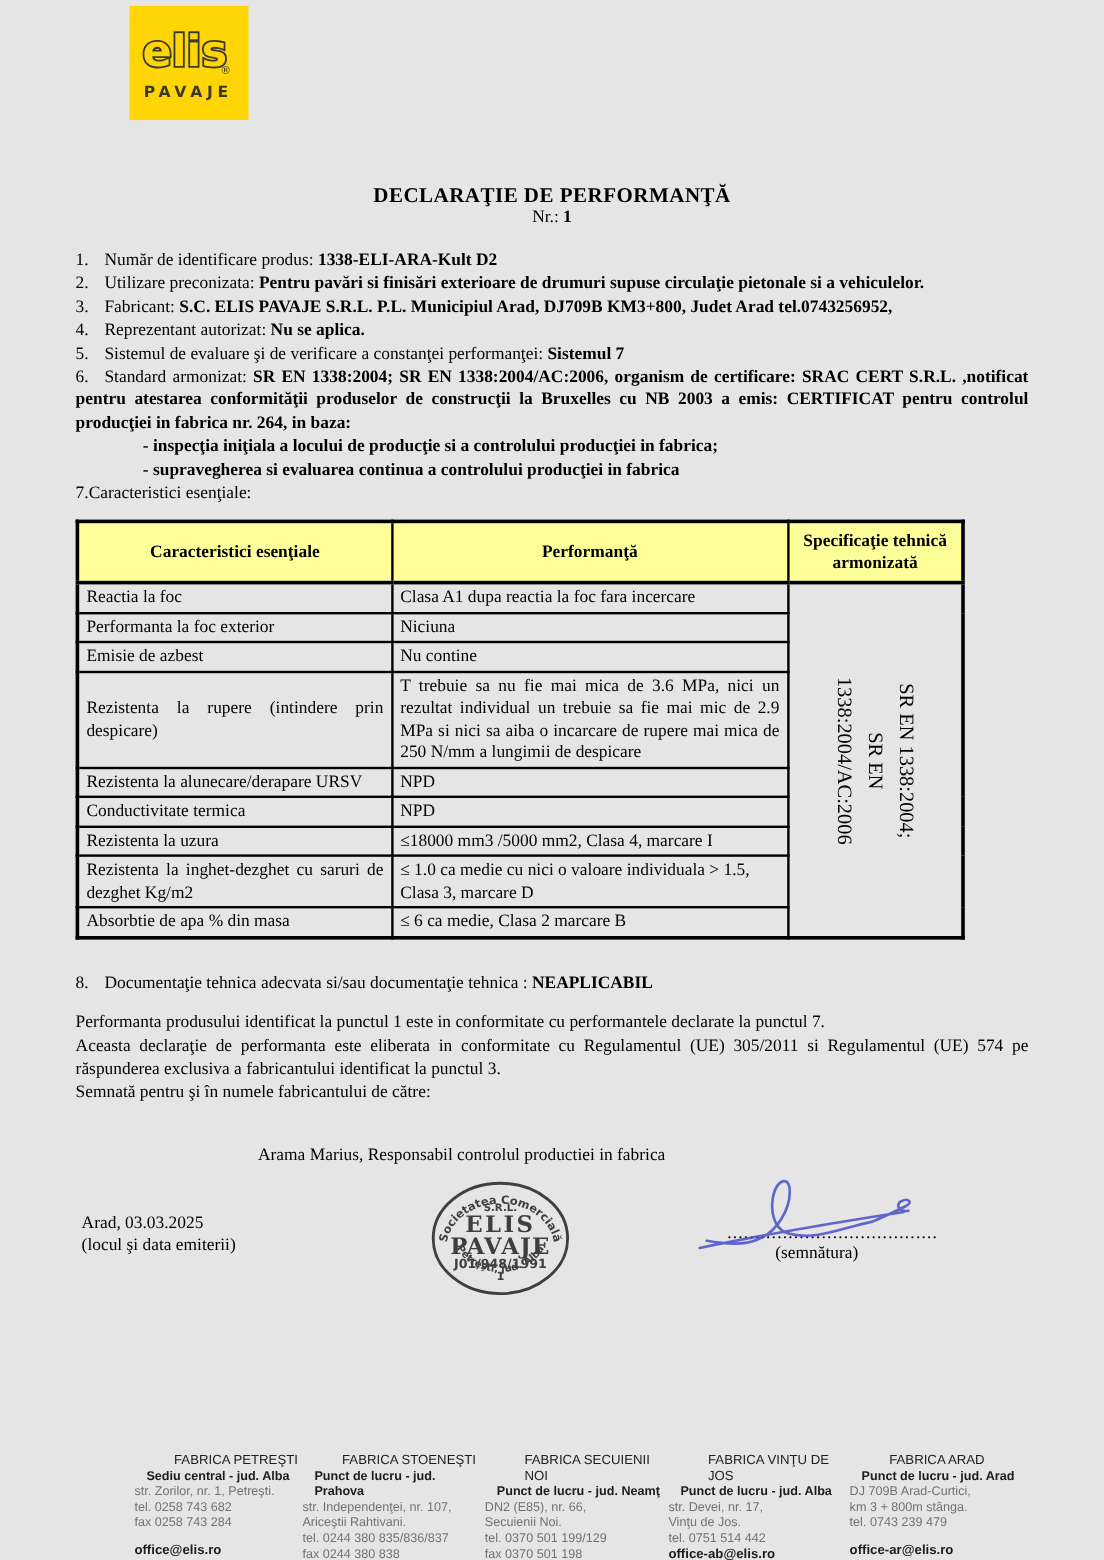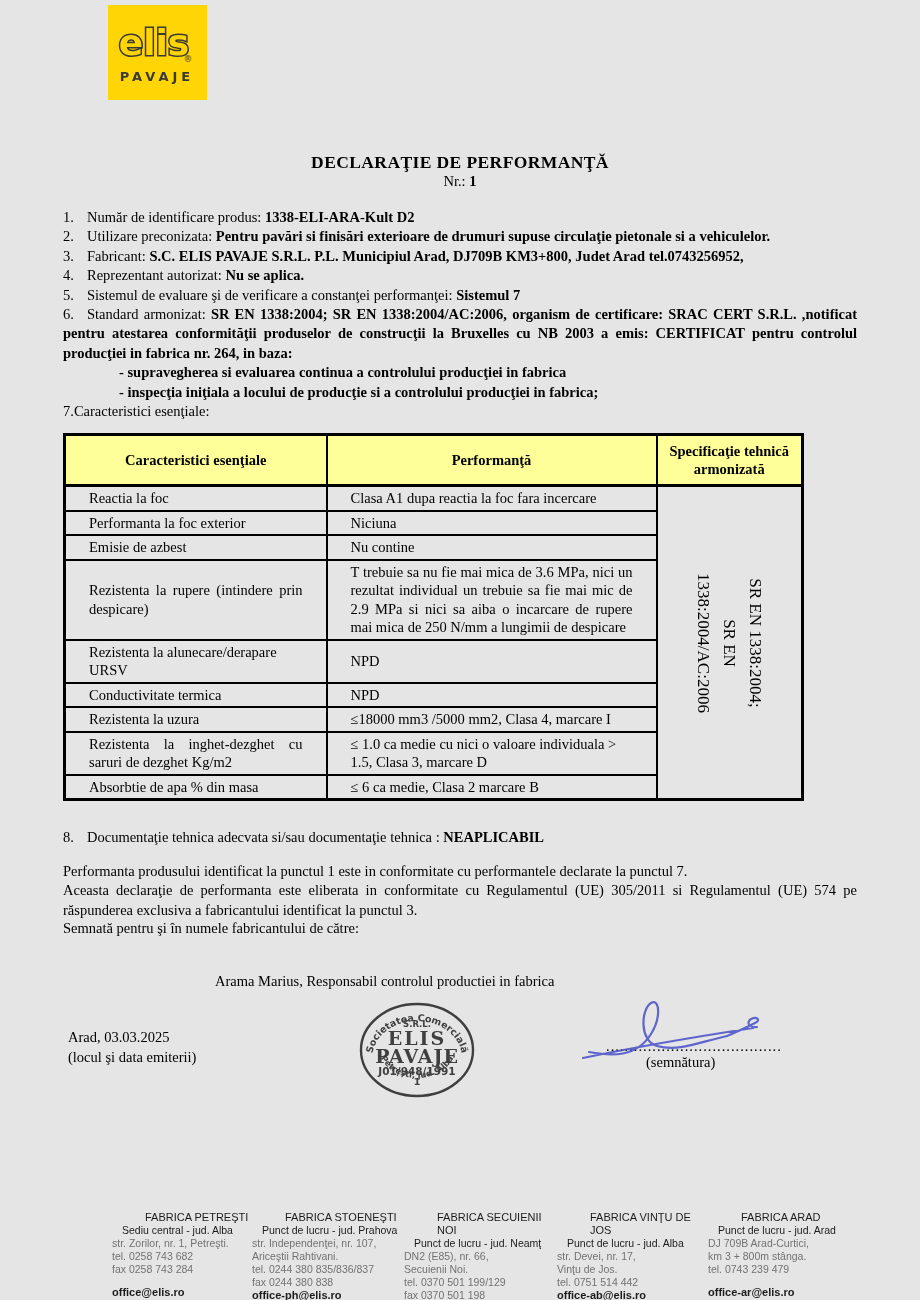--- a/index.html
+++ b/index.html
@@ -24,21 +24,21 @@
   .num{display:inline-block;min-width:24px;}
   .sub{padding-left:56px;font-weight:bold;text-align:left;}
   .sec7{margin-top:0;}
 
   
   table.perf{border-collapse:collapse;margin-top:12px;width:738px;table-layout:fixed;}
   table.perf,table.perf td,table.perf th{border:2px solid #000;}
   table.perf{border-width:3px;}
   table.perf th{background:#FFFF99;font-size:14.5px;font-weight:bold;text-align:center;
                 padding:6px 4px;border-bottom-width:3px;line-height:18px;}
-  table.perf td{font-size:14.5px;padding:2px 23px;vertical-align:middle;line-height:18.5px;}
+  table.perf td{font-size:14.5px;padding:2px 6px;vertical-align:middle;line-height:18.5px;}
   col.c1{width:262px;} col.c2{width:330px;} col.c3{width:146px;}
   td.just{text-align:justify;}
   td.side-cell{position:relative;padding:0;}
   .side-rot{position:absolute;top:50%;left:50%;transform:translate(-50%,-50%) rotate(90deg);
             width:256px;text-align:center;font-size:17px;line-height:26px;white-space:nowrap;}
 
   
   .sec8{margin-top:27px;font-size:14.5px;line-height:19.4px;}
   .paras{margin-top:14px;font-size:14.5px;line-height:19.4px;text-align:justify;}
   .paras p{margin:0;}
@@ -56,21 +56,21 @@
 
   
   .validity{margin-top:54px;margin-left:47px;width:660px;font-size:15.5px;line-height:21px;}
 
   
   .footer{position:absolute;left:112px;top:1211px;display:grid;
           grid-template-columns:140px 152px 153px 151px 160px;
           font-family:"Liberation Sans", sans-serif;}
   .fcol{display:flex;flex-direction:column;height:88px;font-size:10.5px;line-height:13px;}
   .fname{font-weight:normal;color:#1c1c1c;font-size:11px;padding-left:33px;}
-  .fsub{font-weight:normal;color:#1c1c1c;padding-left:10px;}
+  .fsub{font-weight:bold;color:#1c1c1c;padding-left:10px;}
   .fline{color:#727272;}
   .femail{font-weight:bold;color:#1c1c1c;margin-top:auto;font-size:11px;}
 </style>
 </head>
 <body>
 
 <div class="page">
 
   <div class="logo">
     <svg width="99" height="95" viewBox="0 0 99 95">
@@ -86,22 +86,22 @@
     <h1 class="title">DECLARAŢIE DE PERFORMANŢĂ</h1>
     <div class="nr-line"><span>Nr.: </span><b>1</b></div>
 
     <div class="list">
       <p><span class="num">1.</span><span>Număr de identificare produs: </span><strong>1338-ELI-ARA-Kult D2</strong></p>
       <p><span class="num">2.</span><span>Utilizare preconizata: </span><strong>Pentru pavări si finisări  exterioare de drumuri supuse circulaţie pietonale si a vehiculelor.</strong></p>
       <p><span class="num">3.</span><span>Fabricant: </span><strong>S.C. ELIS PAVAJE S.R.L.  P.L. Municipiul Arad, DJ709B KM3+800, Judet Arad tel.0743256952,</strong></p>
       <p><span class="num">4.</span><span>Reprezentant autorizat: </span><strong>Nu se aplica.</strong></p>
       <p><span class="num">5.</span><span>Sistemul de evaluare şi de verificare a constanţei performanţei:  </span><strong>Sistemul 7</strong></p>
       <p><span class="num">6.</span><span>Standard armonizat: </span><strong>SR EN 1338:2004; SR EN 1338:2004/AC:2006, organism de certificare:  SRAC CERT S.R.L. ,notificat pentru atestarea conformităţii produselor de construcţii la Bruxelles cu NB 2003 a emis: CERTIFICAT pentru controlul producţiei in fabrica nr. 264,  in baza:</strong></p>
+      <p class="sub">- inspecţia iniţiala a locului de producţie si a controlului producţiei in fabrica;</p>
       <p class="sub">- supravegherea si evaluarea continua a controlului producţiei in fabrica</p>
-      <p class="sub">- inspecţia iniţiala a locului de producţie si a controlului producţiei in fabrica;</p>
       <p class="sec7">7.Caracteristici esenţiale:</p>
     </div>
 
     <table class="perf">
       <colgroup>
           <col class="c1">
           <col class="c2">
           <col class="c3">
         </colgroup>
       <tbody>

